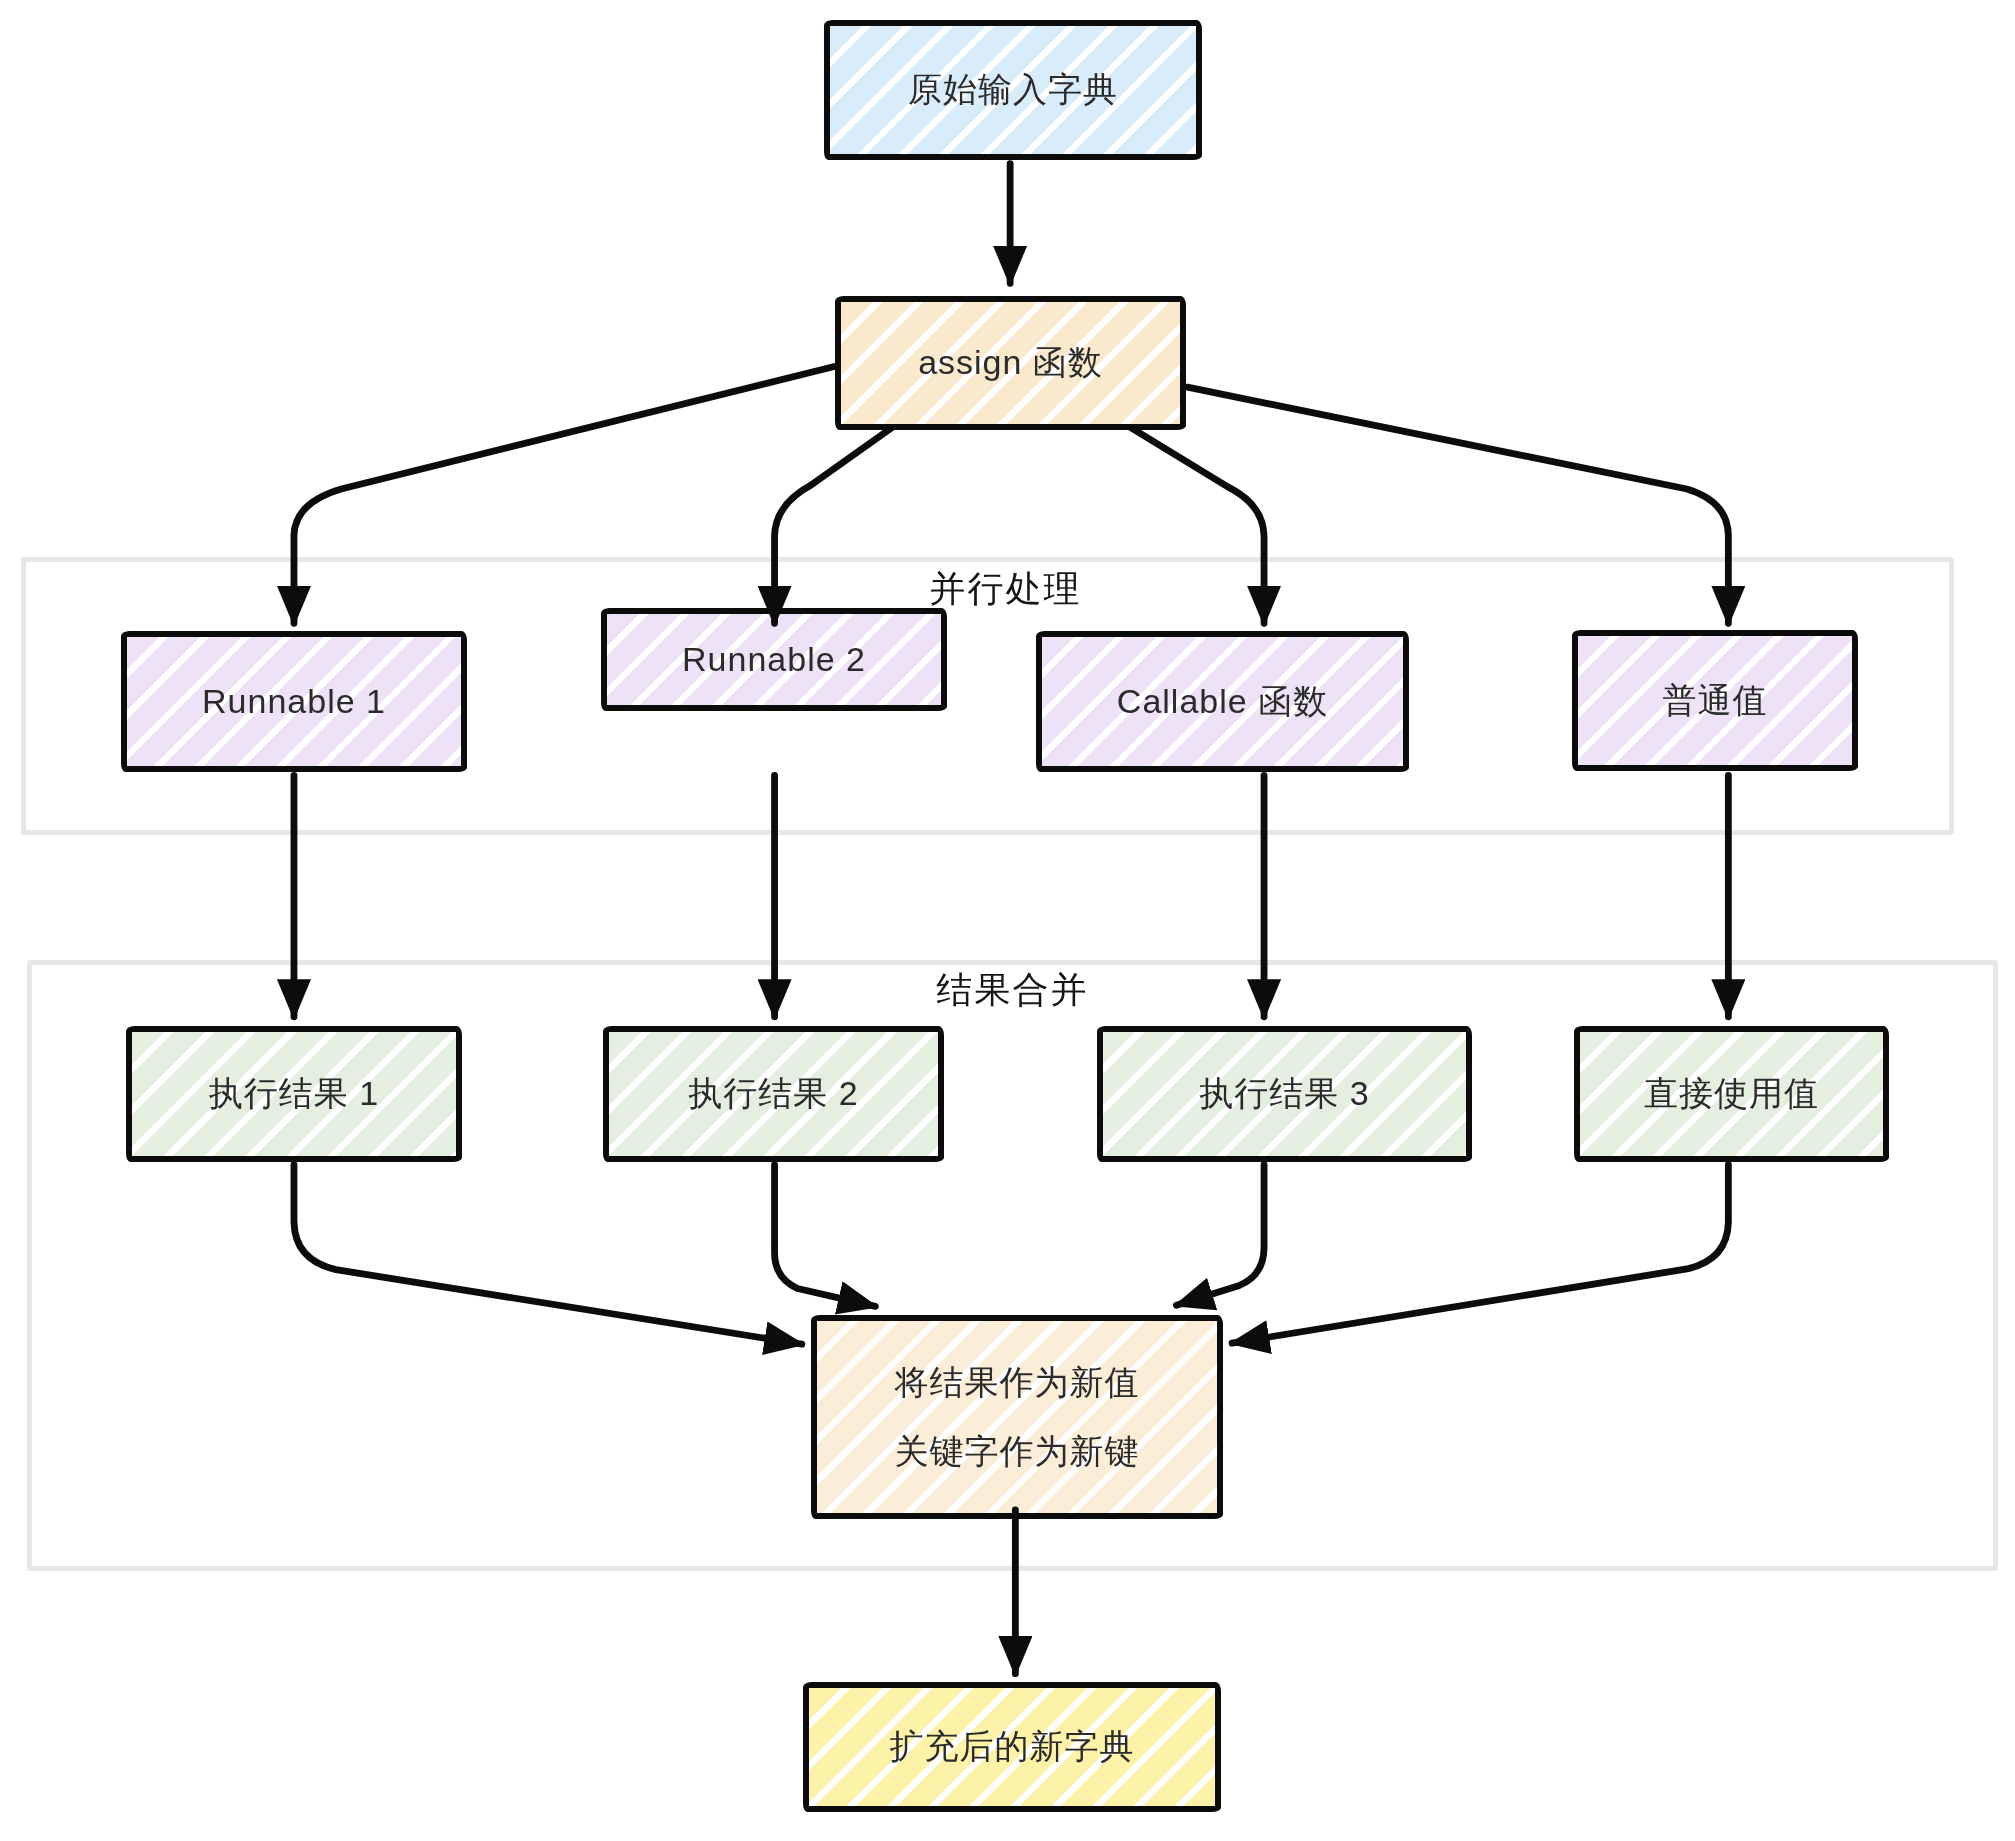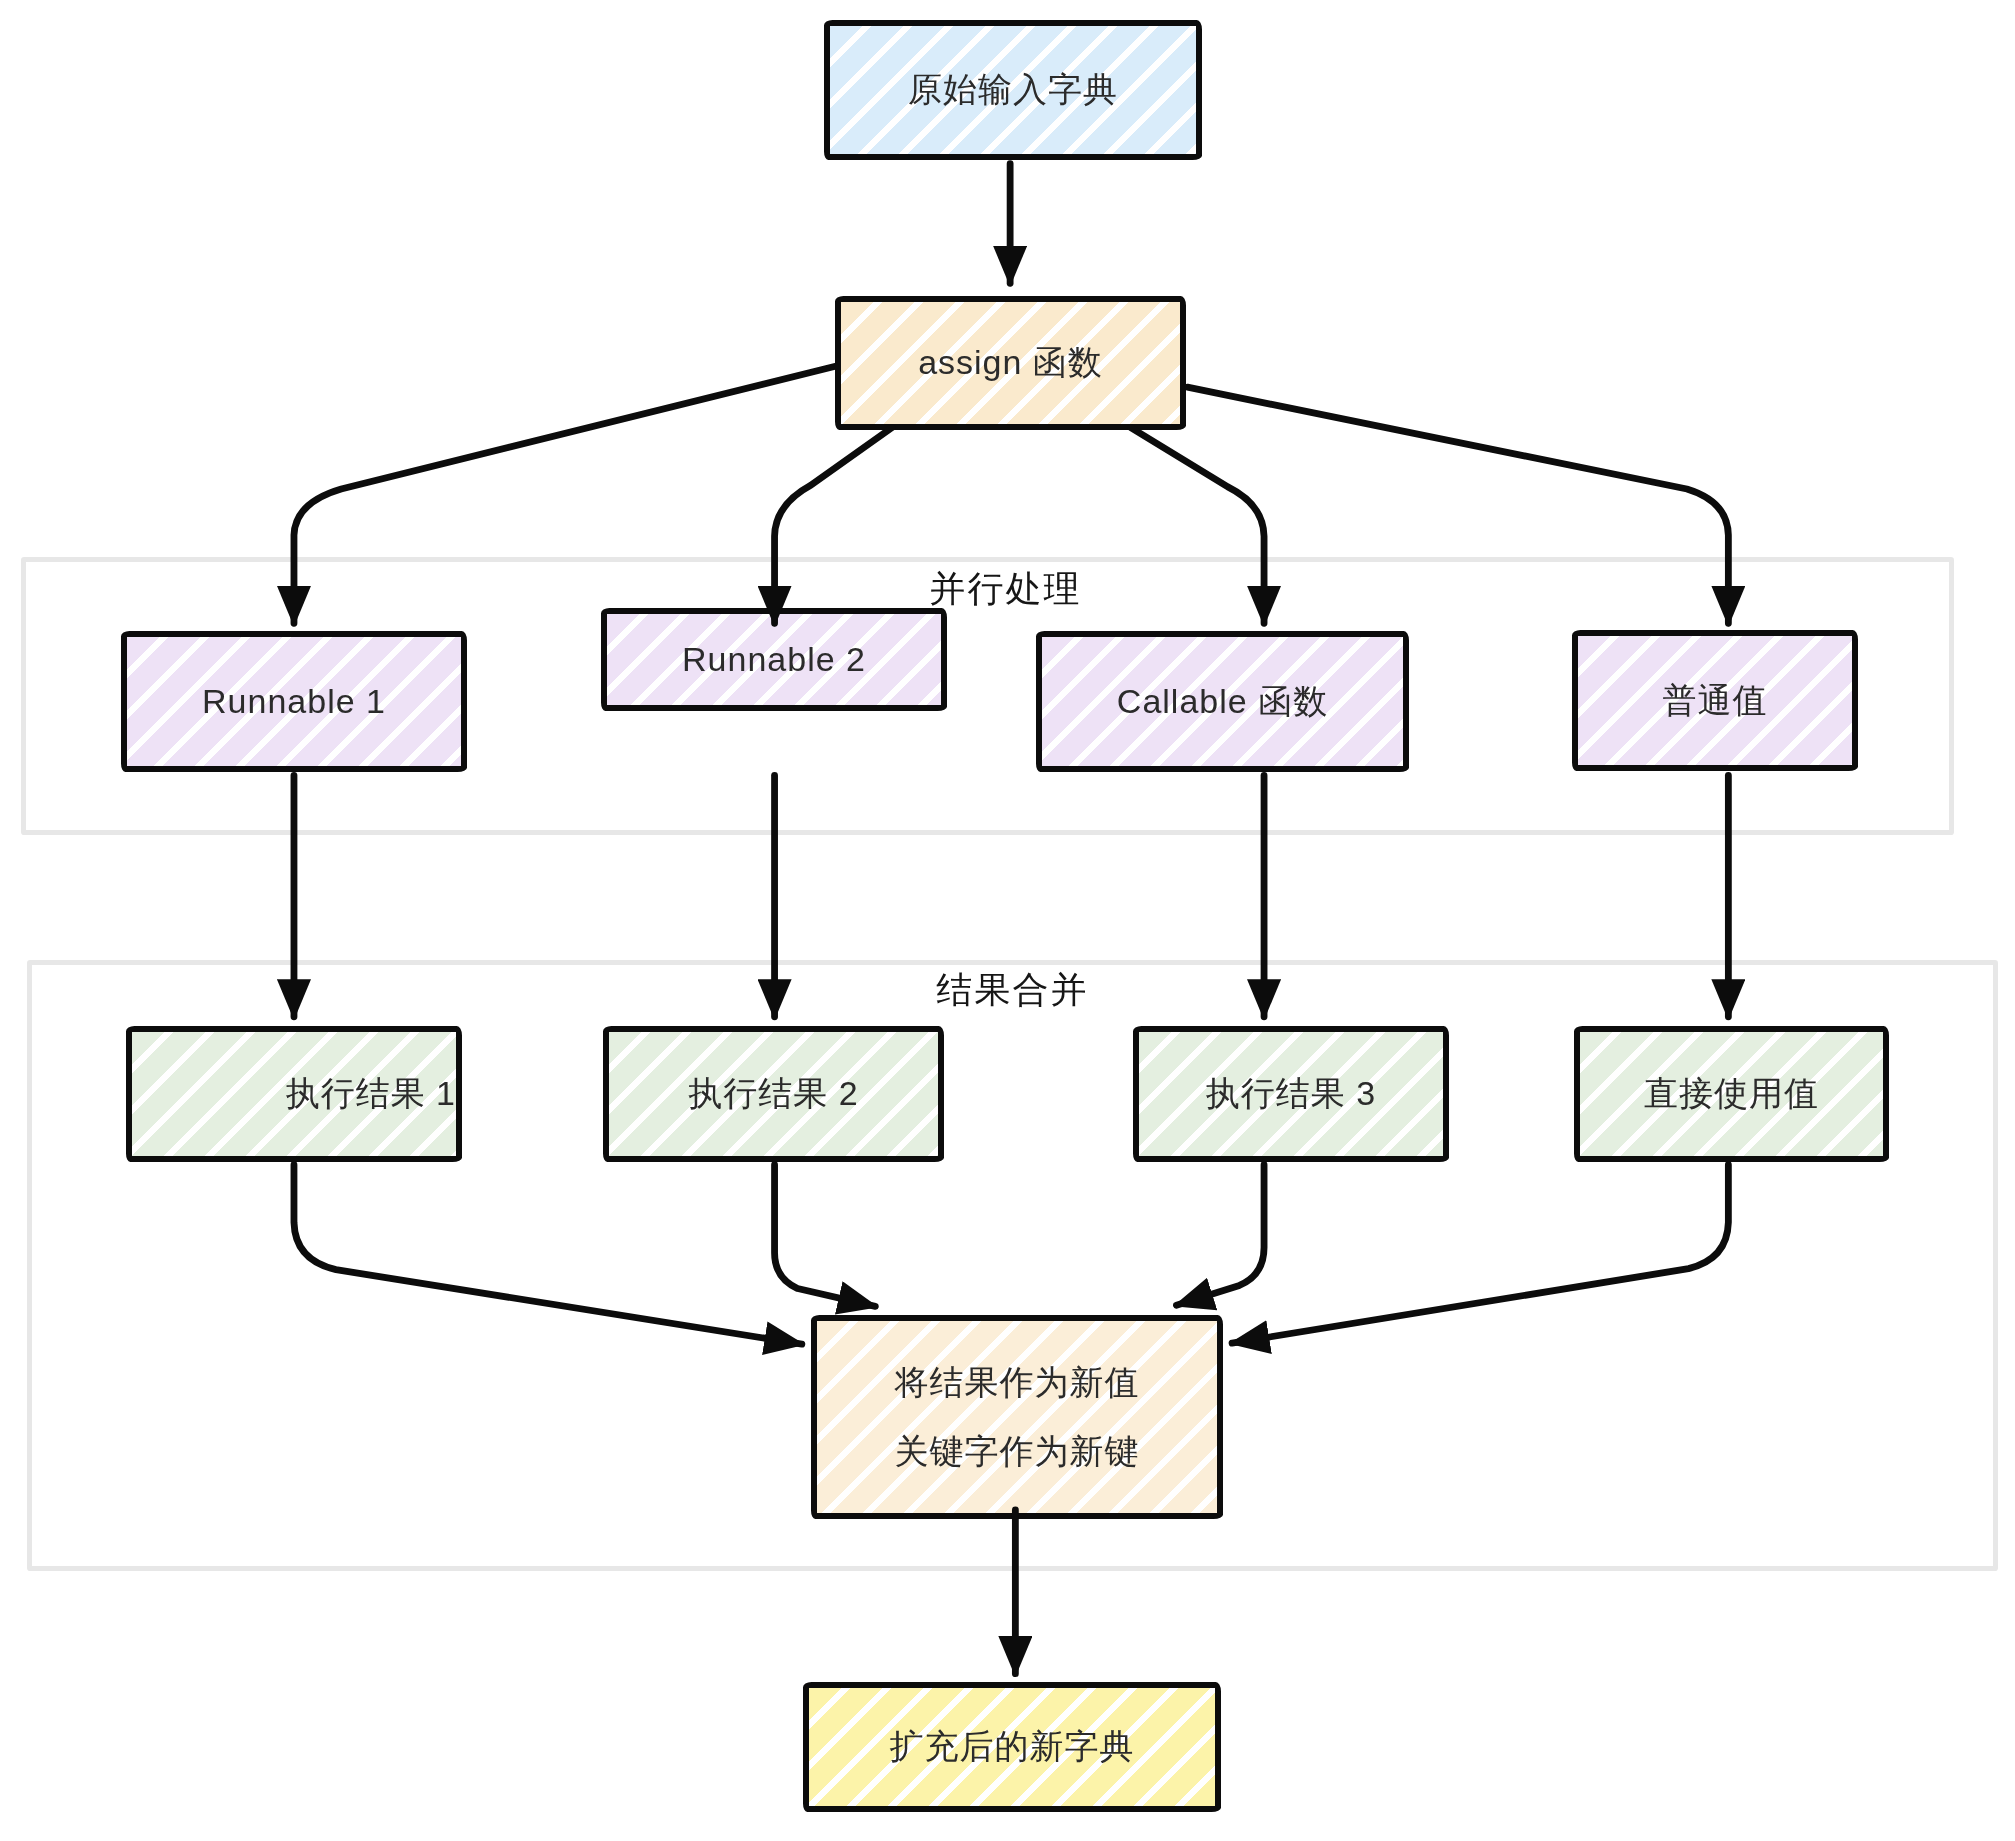--- a/index.html
+++ b/index.html
@@ -58,23 +58,23 @@
   .fill-merge   {background:repeating-linear-gradient(135deg,var(--merge-fill)    0 23px,#ffffff 23px 29px);margin-top:12px;}
   .fill-output  {background:repeating-linear-gradient(135deg,var(--output-fill)   0 23px,#ffffff 23px 29px);}
 
   
   #node-input    {left:824px;top:20px;  width:378px;height:140px;}
   #node-assign   {left:835px;top:296px; width:351px;height:134px;}
   #node-runnable1{left:121px; top:631px;width:346px;height:141px;}
   #node-runnable2{left:601px;top:608px;width:346px;height:103px;}
   #node-callable {left:1036px;top:631px;width:373px;height:141px;}
   #node-plain    {left:1572px;top:630px;width:286px;height:141px;}
-  #node-result1  {left:126px; top:1026px;width:336px;height:136px;align-items:flex-end;}
+  #node-result1  {left:126px; top:1026px;width:336px;height:136px;}
   #node-result2  {left:603px;top:1026px;width:341px;height:136px;}
-  #node-result3  {left:1097px;top:1026px;width:316px;height:136px;margin-left:36px;}
+  #node-result3  {left:1097px;top:1026px;width:375px;height:136px;}
   #node-direct   {left:1574px;top:1026px;width:315px;height:136px;}
   #node-merge    {left:811px;top:1303px;width:412px;height:204px;}
   #node-output   {left:803px;top:1682px;width:418px;height:130px;}
 
   #group-parallel{left:21px;top:557px;width:1923px;height:268px;}
   #group-parallel .group-label{top:3.1px;padding-left:36px;}
   #group-merge   {left:27px;top:960px;width:1961px;height:601px;}
   #group-merge   .group-label{top:1px;}
 
   #arrows{position:absolute;left:0;top:0;width:2015px;height:1841px;pointer-events:none;}

